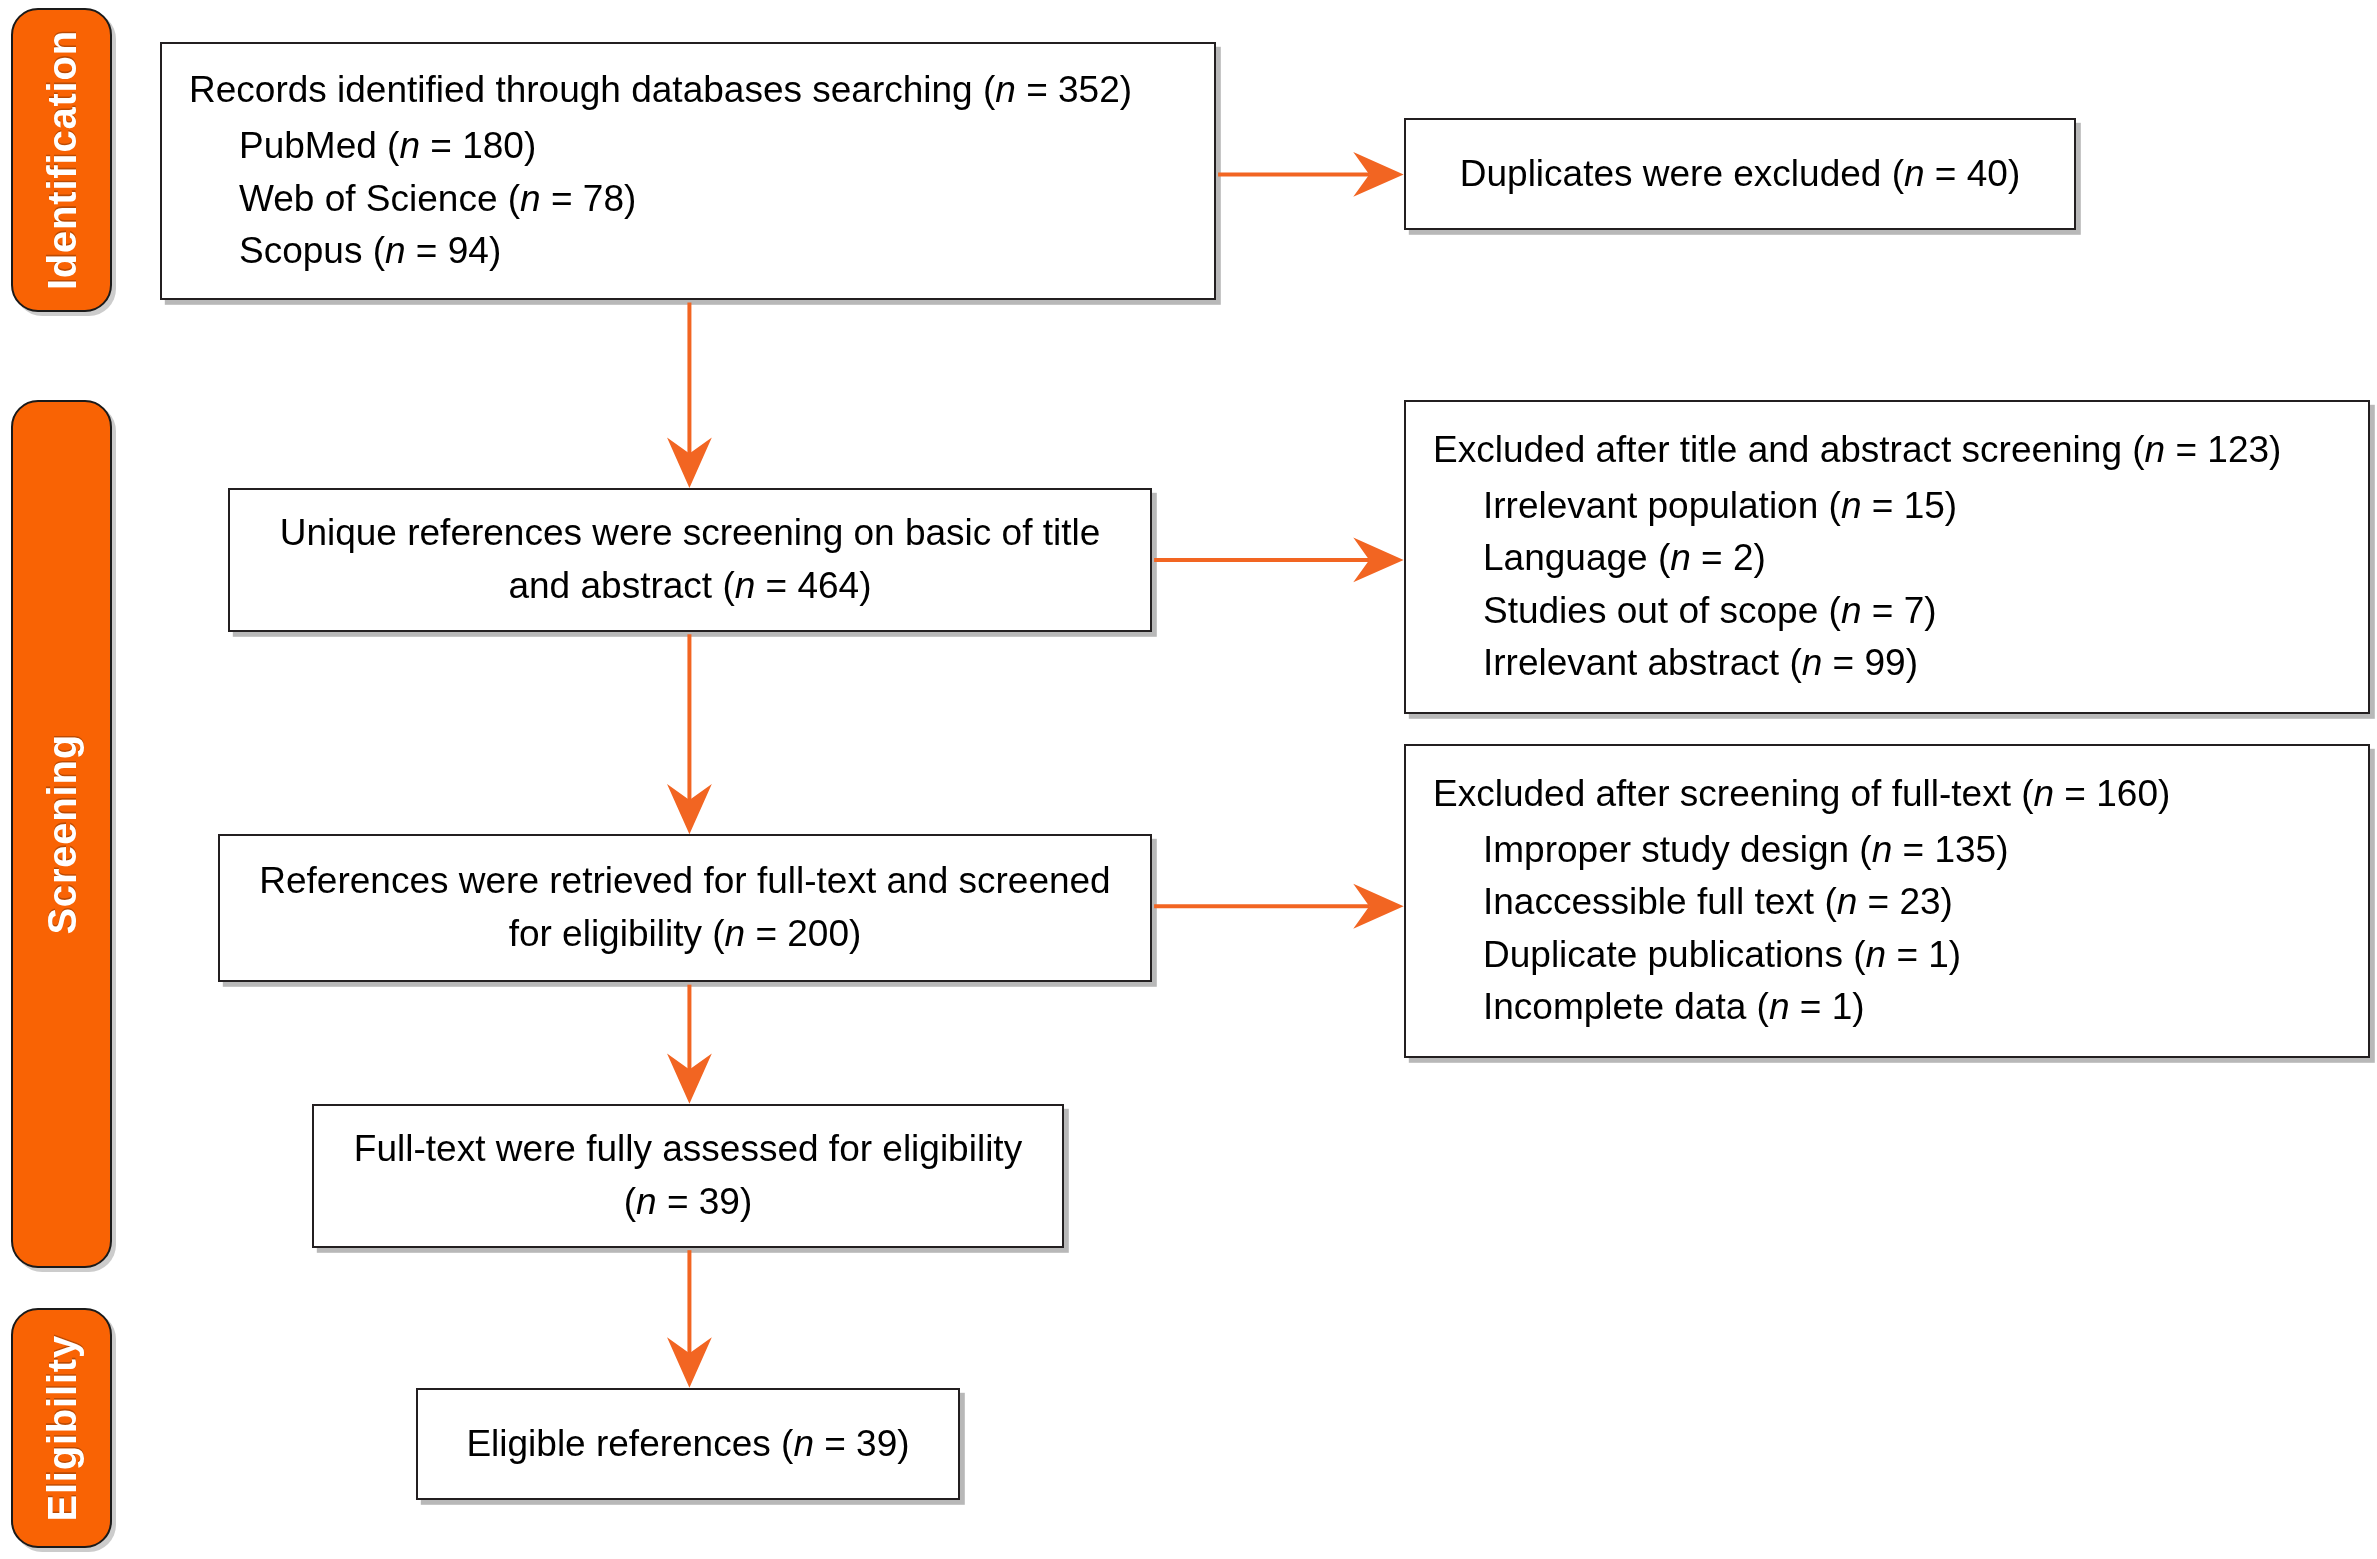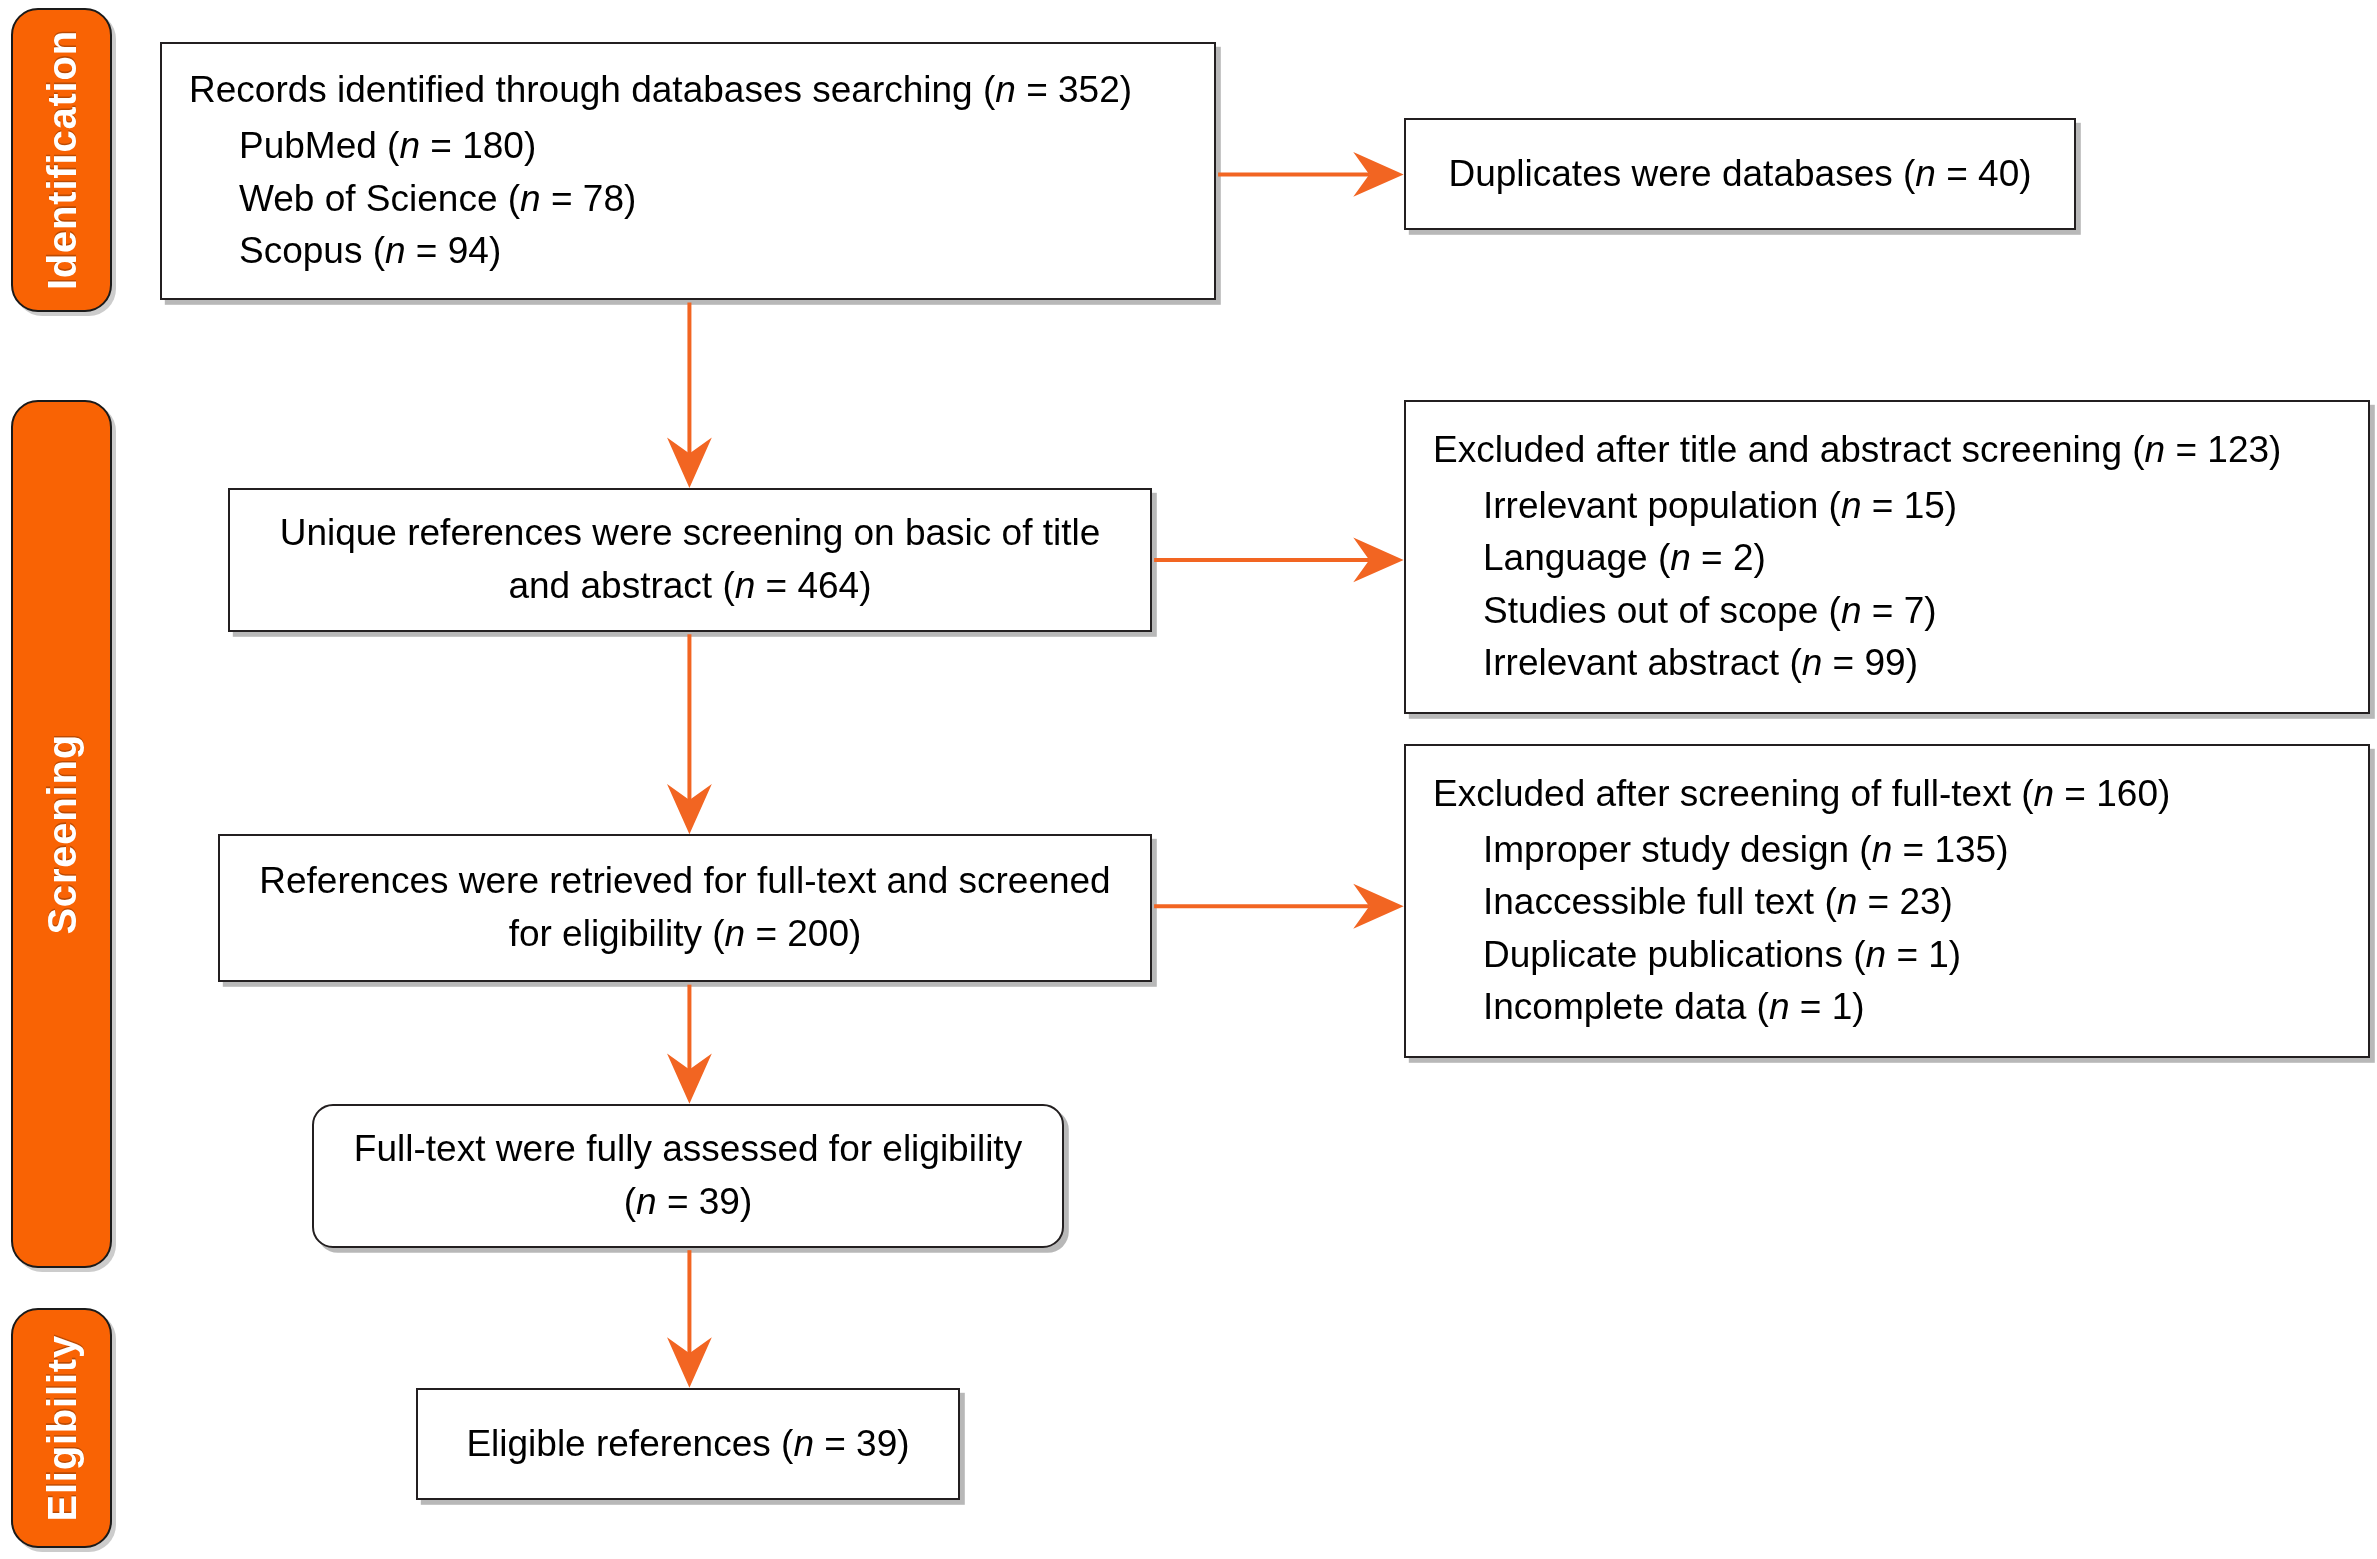--- a/index.html
+++ b/index.html
@@ -83,21 +83,21 @@
     <div class="node-inner">
       <div class="line head"><span>Records identified through databases searching (</span><span class="ital">n</span><span> = 352)</span></div>
       <div class="line sub"><span>PubMed (</span><span class="ital">n</span><span> = 180)</span></div>
       <div class="line sub"><span>Web of Science (</span><span class="ital">n</span><span> = 78)</span></div>
       <div class="line sub"><span>Scopus (</span><span class="ital">n</span><span> = 94)</span></div>
     </div>
   </div>
 
   <div class="node centered" style="left:1404px;top:118px;width:672px;height:112px;">
     <div class="node-inner">
-      <div class="line"><span>Duplicates were databases (</span><span class="ital">n</span><span> = 40)</span></div>
+      <div class="line"><span>Duplicates were excluded (</span><span class="ital">n</span><span> = 40)</span></div>
     </div>
   </div>
 
   <div class="node centered" style="left:228px;top:488px;width:924px;height:144px;">
     <div class="node-inner">
       <div class="line">Unique references were screening on basic of title</div>
       <div class="line"><span>and abstract (</span><span class="ital">n</span><span> = 464)</span></div>
     </div>
   </div>
 
@@ -121,21 +121,21 @@
   <div class="node listed" style="left:1404px;top:744px;width:966px;height:314px;">
     <div class="node-inner">
       <div class="line head"><span>Excluded after screening of full-text (</span><span class="ital">n</span><span> = 160)</span></div>
       <div class="line sub"><span>Improper study design (</span><span class="ital">n</span><span> = 135)</span></div>
       <div class="line sub"><span>Inaccessible full text (</span><span class="ital">n</span><span> = 23)</span></div>
       <div class="line sub"><span>Duplicate publications (</span><span class="ital">n</span><span> = 1)</span></div>
       <div class="line sub"><span>Incomplete data (</span><span class="ital">n</span><span> = 1)</span></div>
     </div>
   </div>
 
-  <div class="node centered" style="left:312px;top:1104px;width:752px;height:144px;border-radius:21px;">
+  <div class="node centered" style="left:312px;top:1104px;width:752px;height:144px;">
     <div class="node-inner">
       <div class="line">Full-text were fully assessed for eligibility</div>
       <div class="line"><span>(</span><span class="ital">n</span><span> = 39)</span></div>
     </div>
   </div>
 
   <div class="node centered" style="left:416px;top:1388px;width:544px;height:112px;">
     <div class="node-inner">
       <div class="line"><span>Eligible references (</span><span class="ital">n</span><span> = 39)</span></div>
     </div>

